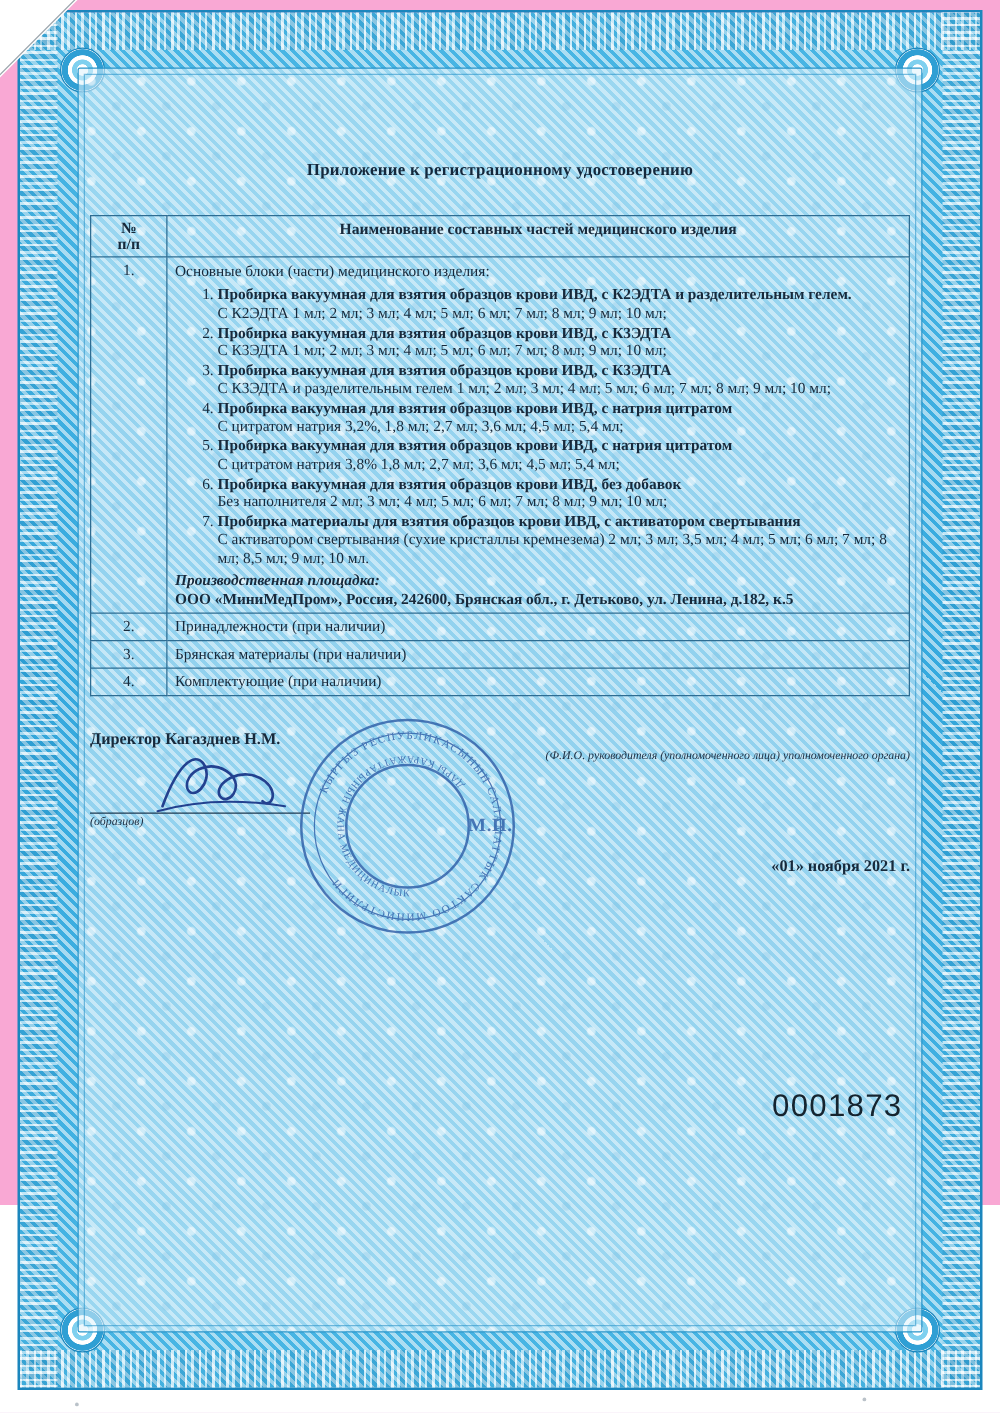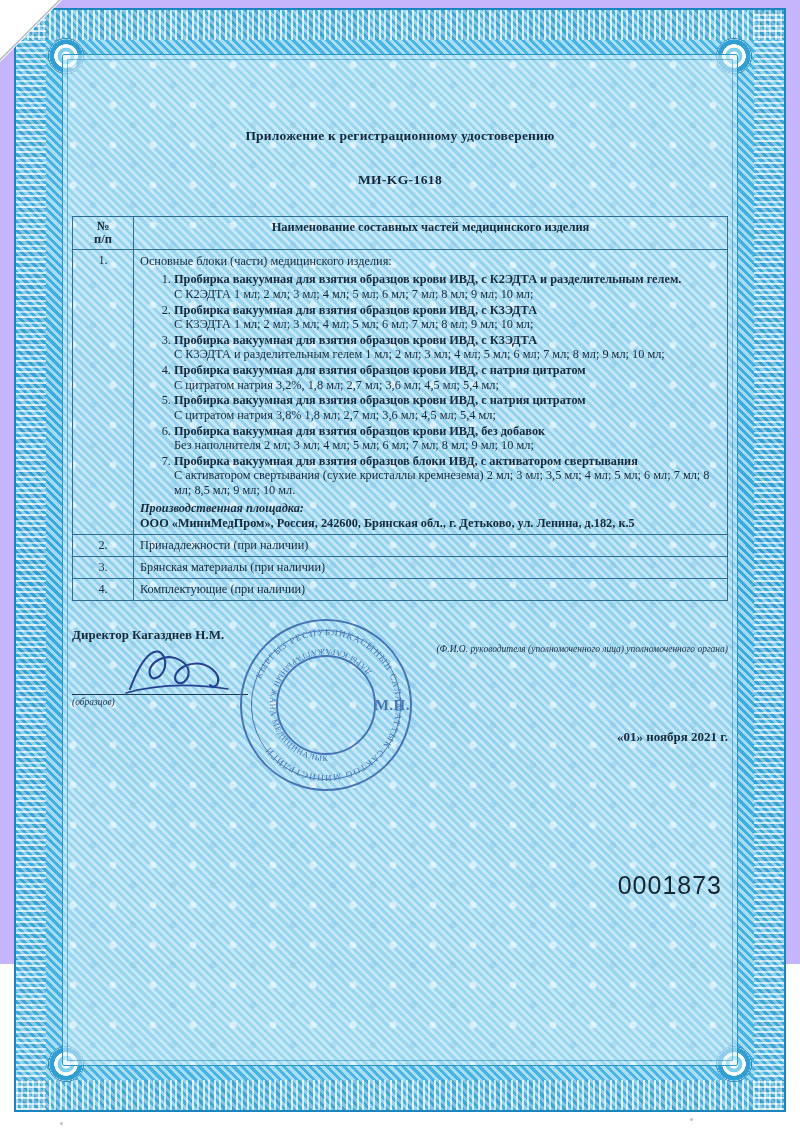--- a/index.html
+++ b/index.html
@@ -12,21 +12,21 @@
     height: 1130px;
     font-family: "Liberation Serif", serif;
     overflow: hidden;
   }
 
   
   .page {
     position: relative;
     width: 800px;
     height: 964px;
-    background: #c4b5fd;
+    background: #f9a8d4;
   }
 
   .cert-outer {
     position: absolute;
     left: 14px;
     top: 8px;
     width: 772px;
     height: 1104px;
     background:
       repeating-linear-gradient(45deg, rgba(255,255,255,0.55) 0 3px, rgba(0,140,200,0.0) 3px 6px),
@@ -344,21 +344,20 @@
       <div class="watermark-pattern"></div>
     </div>
   </div>
 
   <div class="curl"></div>
   <div class="curl-line"></div>
 
   <div class="content">
 
     <div class="doc-title">Приложение к регистрационному удостоверению</div>
-    <div class="doc-number">МИ-KG-1618</div>
 
     <table class="parts">
       <tbody>
           <tr class="th-row">
         <th class="col-no th-no">
           <div>№</div>
           <div>п/п</div>
         </th>
         <th>Наименование составных частей медицинского изделия</th>
       </tr>
@@ -386,21 +385,21 @@
             </li>
             <li>
               <div class="item-title">Пробирка вакуумная для взятия образцов крови ИВД, с натрия цитратом</div>
               <div class="item-desc">С цитратом натрия 3,8% 1,8 мл; 2,7 мл; 3,6 мл; 4,5 мл; 5,4 мл;</div>
             </li>
             <li>
               <div class="item-title">Пробирка вакуумная для взятия образцов крови ИВД, без добавок</div>
               <div class="item-desc">Без наполнителя 2 мл; 3 мл; 4 мл; 5 мл; 6 мл; 7 мл; 8 мл; 9 мл; 10 мл;</div>
             </li>
             <li>
-              <div class="item-title">Пробирка вакуумная для взятия образцов блоки ИВД, с активатором свертывания</div>
+              <div class="item-title">Пробирка материалы для взятия образцов крови ИВД, с активатором свертывания</div>
               <div class="item-desc">С активатором свертывания (сухие кристаллы кремнезема) 2 мл; 3 мл; 3,5 мл; 4 мл; 5 мл; 6 мл; 7 мл; 8 мл; 8,5 мл; 9 мл; 10 мл.</div>
             </li>
           </ol>
           <div class="mfg-label">Производственная площадка:</div>
           <div class="mfg-addr">ООО «МиниМедПром», Россия, 242600, Брянская обл., г. Детьково, ул. Ленина, д.182, к.5</div>
         </td>
       </tr>
 
       <tr class="simple-row">
         <td class="col-no">2.</td>

